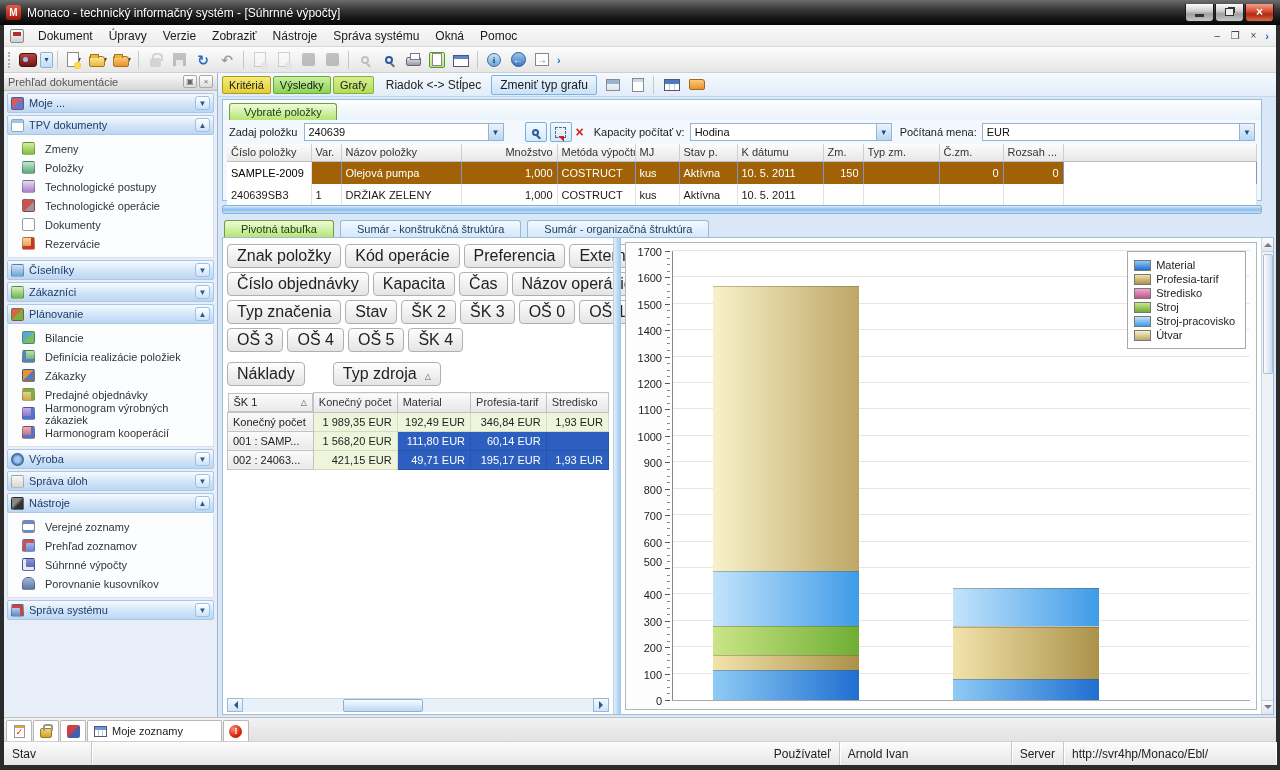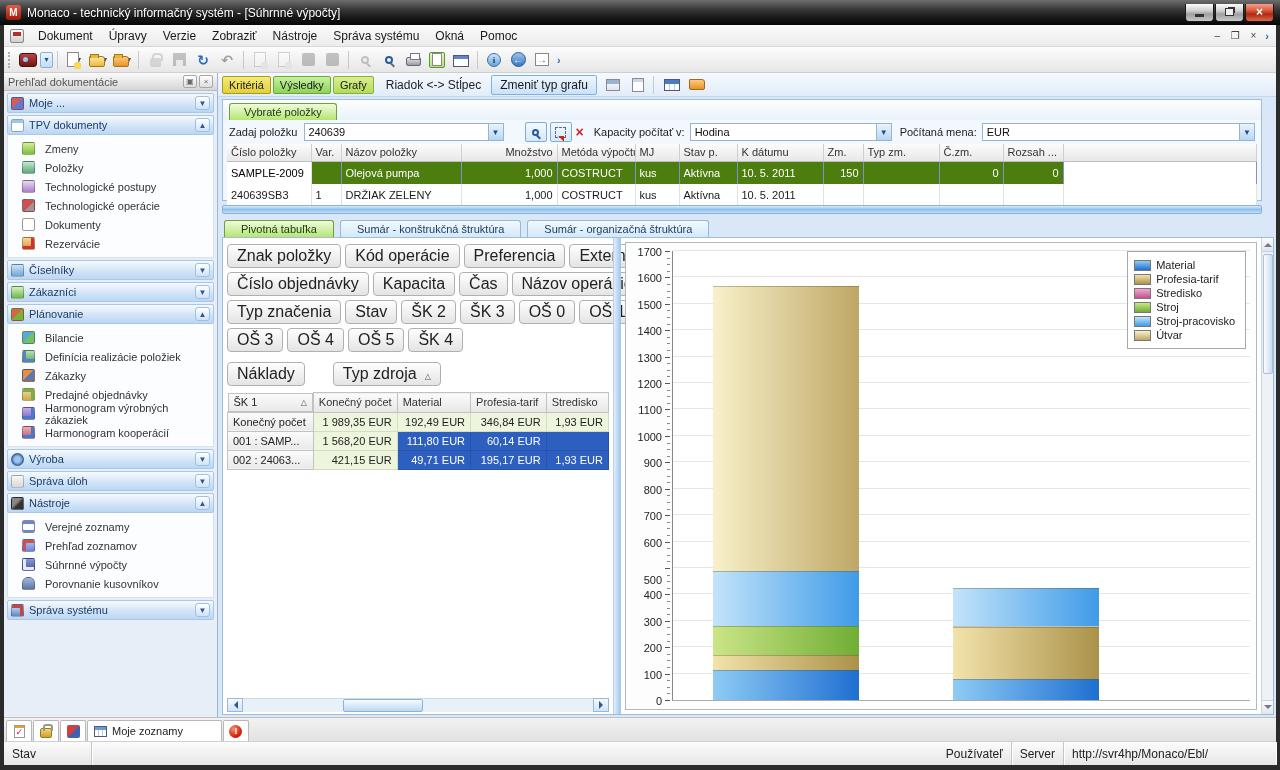--- a/index.html
+++ b/index.html
@@ -144,21 +144,21 @@
   .mag::after { content:""; position:absolute; right:-4px; bottom:-4px; width:5px; height:2px; background:#2a5a9a; transform:rotate(45deg); }
   .pick { width:11px; height:11px; border:1px dashed #667; position:relative; }
   .pick::after { content:""; position:absolute; right:-3px; bottom:-3px; border:4px solid transparent; border-top-color:#c22; transform:rotate(-135deg); }
   .xred { color:#d42222; font-weight:bold; font-size:14px; padding:0 4px; }
 
   table.items { border-collapse:collapse; margin:0 4px; width:calc(100% - 8px); table-layout:fixed; background:#fff; }
   table.items th { font-weight:normal; font-size:11px; color:#333; text-align:left; padding:1px 4px; height:17px;
     background:linear-gradient(#fcfcfc,#e7e7e7); border-right:1px solid #cfcfcf; border-bottom:1px solid #bfbfbf; overflow:hidden; white-space:nowrap; }
   table.items td { font-size:11px; color:#1a1a1a; padding:5px 4px; height:17px; border-right:1px solid #e2e2e2; overflow:hidden; white-space:nowrap; }
   table.items th.num, table.items td.num { text-align:right; }
-  tr.selrow td { background:#4d7c0f; color:#fff; border-right-color:#7a93cc; }
+  tr.selrow td { background:#a16207; color:#fff; border-right-color:#7a93cc; }
   tr.selrow td:first-child { background:#fff; color:#000; border-right-color:#e2e2e2; }
 
   .hsplitter { height:9px; margin:4px 14px 0 4px; border:1px solid #86b3e0; border-radius:2px;
     background:linear-gradient(#dcecfb,#8fc0ec 50%,#c4def6); }
 
   .pivot-tabs { height:21px; display:flex; align-items:flex-end; padding-left:6px; margin-top:2px; }
   .ptab { font-size:11px; padding:2px 16px; border:1px solid #93bad8; border-bottom:none; border-radius:3px 3px 0 0;
     background:linear-gradient(#f3f9fe,#d3e8fa); color:#1a3a5c; margin-right:6px; }
   .ptab.active { border-color:#6aa33c; background:linear-gradient(#f0fbdc,#b6e573); color:#1a3a10; }
 
@@ -721,21 +721,21 @@
                   <div class="ylabel" style="bottom: -6px;">0</div>
                   <div class="ytick" style="bottom: 0px;"></div>
                   <div class="ylabel" style="bottom: 20.4118px;">100</div>
                   <div class="ytick" style="bottom: 26.4118px;"></div>
                   <div class="ylabel" style="bottom: 46.8235px;">200</div>
                   <div class="ytick" style="bottom: 52.8235px;"></div>
                   <div class="ylabel" style="bottom: 73.2353px;">300</div>
                   <div class="ytick" style="bottom: 79.2353px;"></div>
                   <div class="ylabel" style="bottom: 99.6471px;">400</div>
                   <div class="ytick" style="bottom: 105.647px;"></div>
-                  <div class="ylabel" style="bottom: 115px;">500</div>
+                  <div class="ylabel" style="bottom: 133px;">500</div>
                   <div class="ytick" style="bottom: 132.059px;"></div>
                   <div class="ylabel" style="bottom: 152.471px;">600</div>
                   <div class="ytick" style="bottom: 158.471px;"></div>
                   <div class="ylabel" style="bottom: 178.882px;">700</div>
                   <div class="ytick" style="bottom: 184.882px;"></div>
                   <div class="ylabel" style="bottom: 205.294px;">800</div>
                   <div class="ytick" style="bottom: 211.294px;"></div>
                   <div class="ylabel" style="bottom: 231.706px;">900</div>
                   <div class="ytick" style="bottom: 237.706px;"></div>
                   <div class="ylabel" style="bottom: 258.118px;">1000</div>
@@ -897,18 +897,19 @@
       </span>
       <span class="btab-ic">
           <span class="ic-redball">!</span>
         </span>
     </div>
 
     <div class="statusbar">
       <span class="sb-cell" style="min-width:88px">Stav</span>
       <span class="sb-flex"></span>
       <span class="sb-cell">Používateľ</span>
+      <span class="sb-cell" style="min-width:172px">Arnold Ivan</span>
       <span class="sb-cell">Server</span>
       <span class="sb-cell" style="min-width:212px;border-right:none">http://svr4hp/Monaco/Ebl/</span>
     </div>
 
   </div>
 </div>
 
 </body></html>

